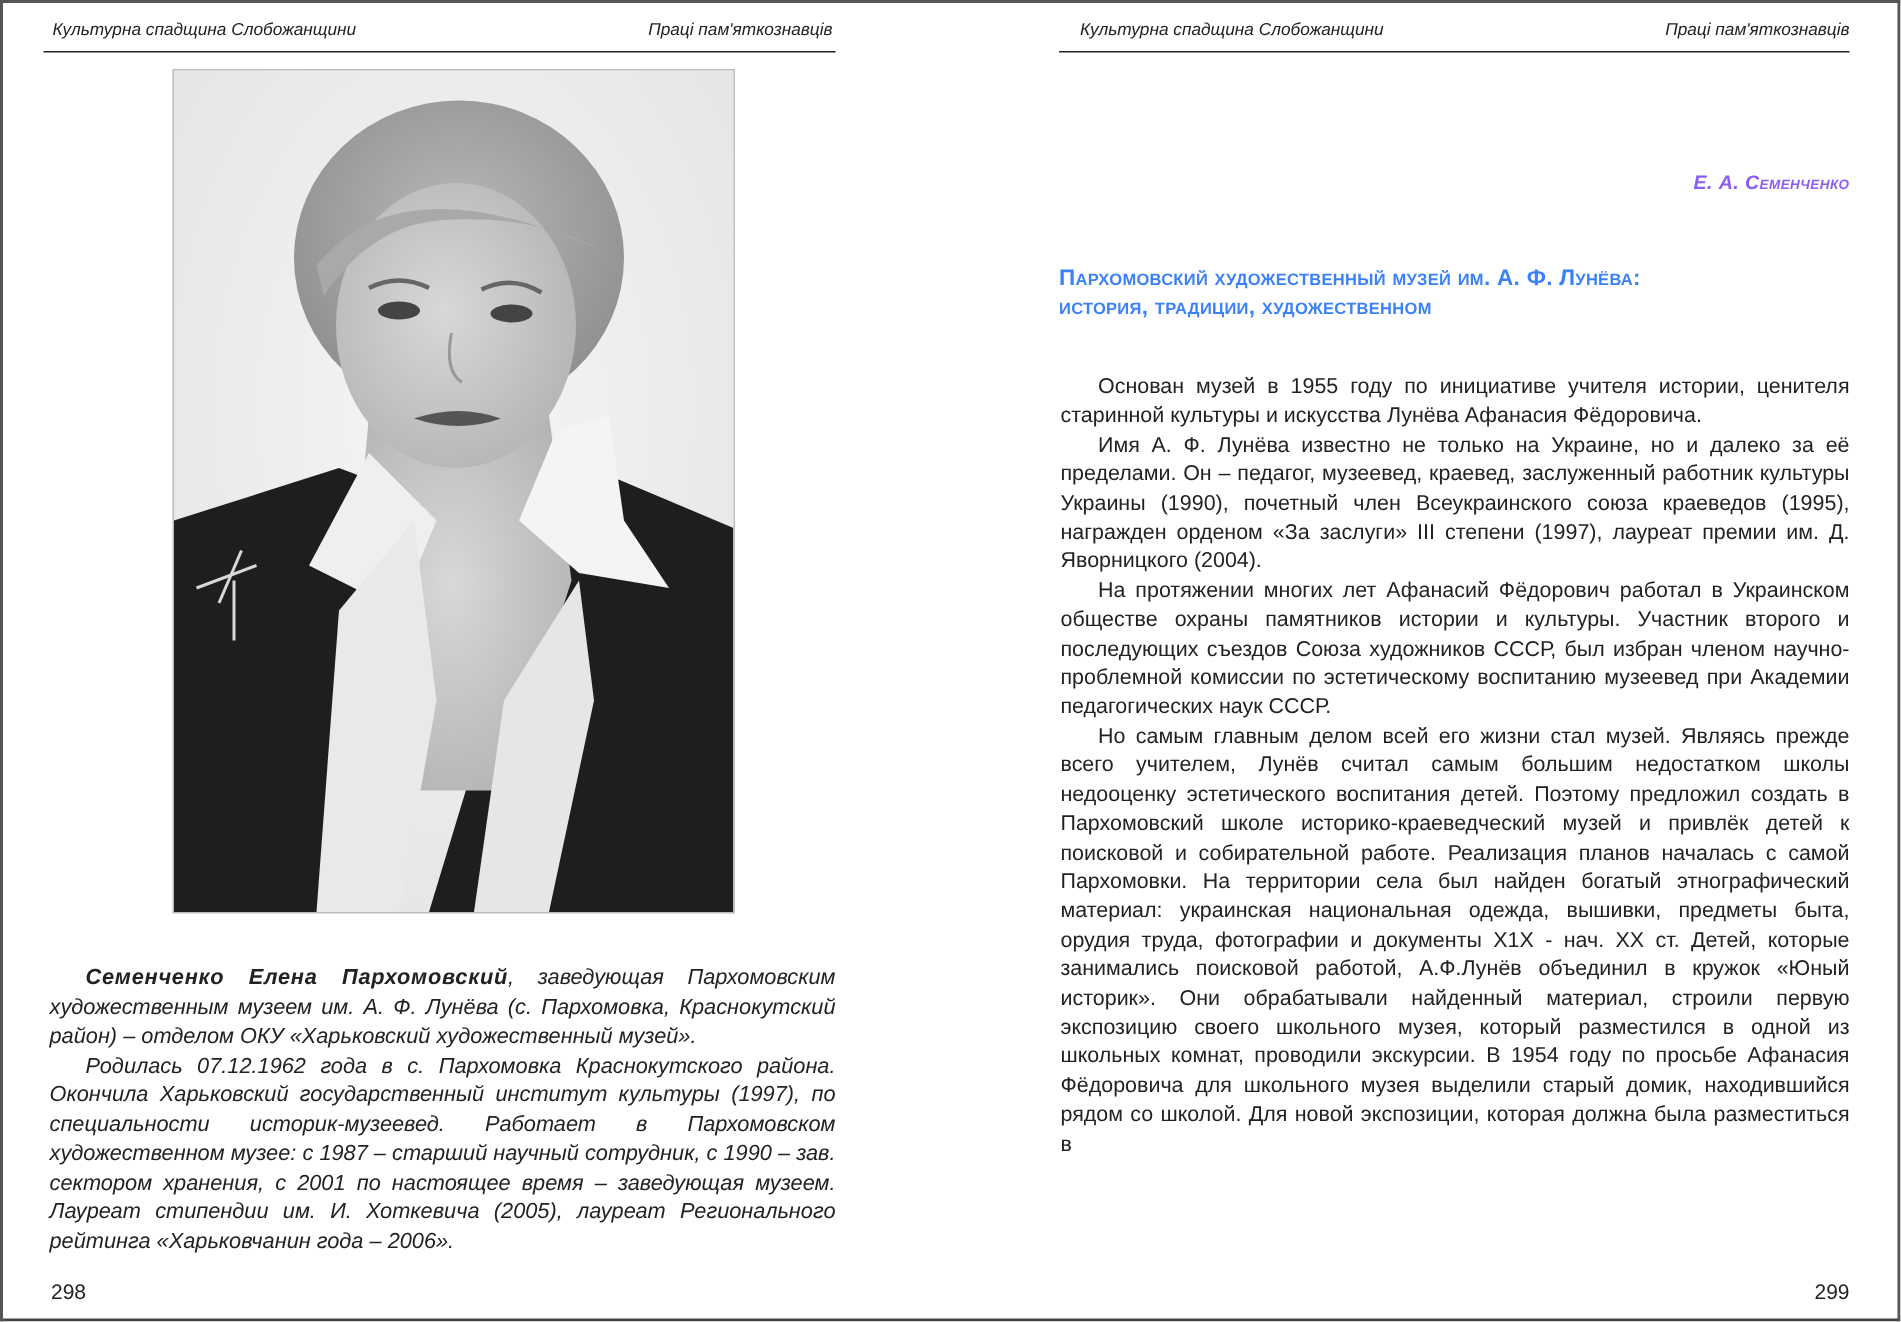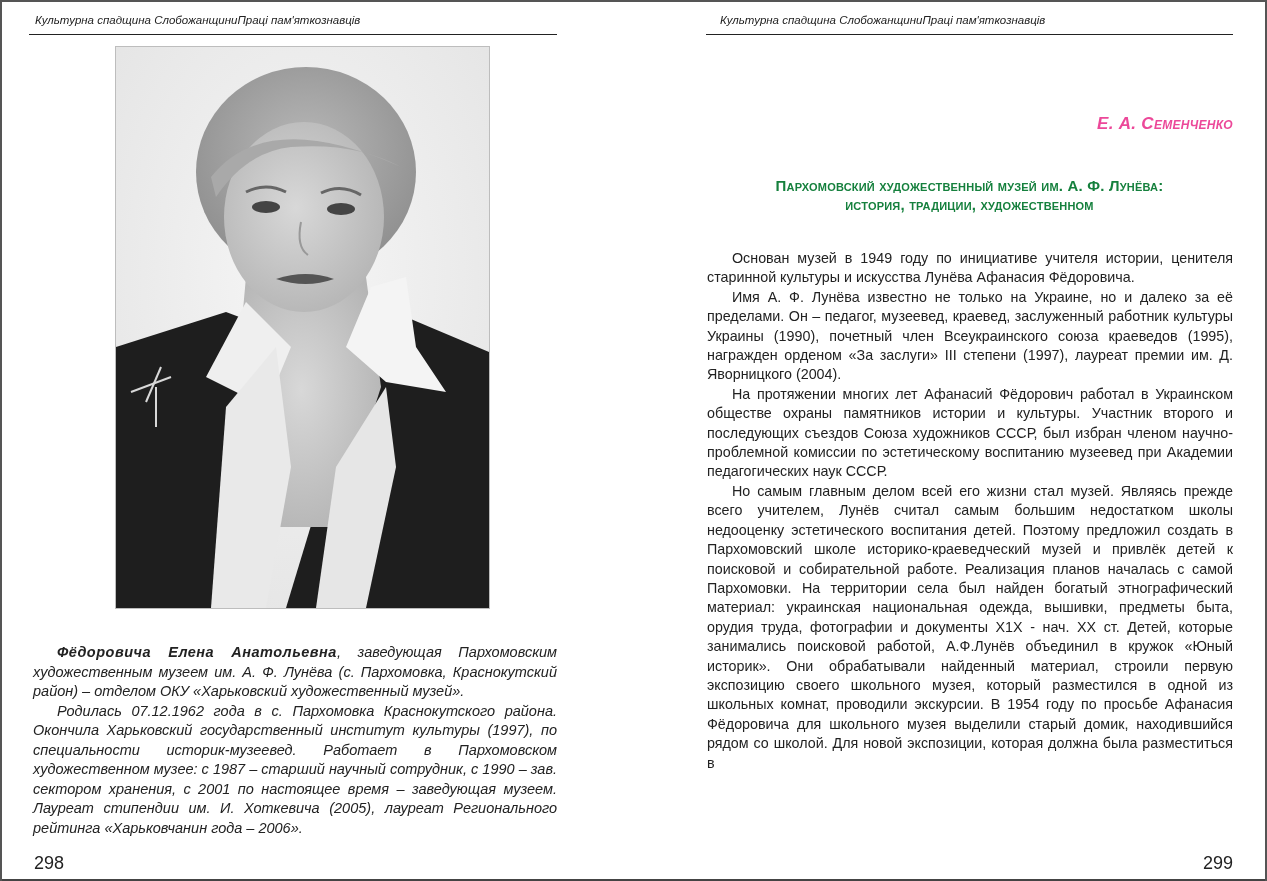--- a/index.html
+++ b/index.html
@@ -11,53 +11,53 @@
   .frame-bottom { position: absolute; left: 0; bottom: 0; width: 1267px; height: 2px; background: #444; }
   .frame-left { position: absolute; left: 0; top: 0; width: 2px; height: 881px; background: #555; }
   .frame-right { position: absolute; right: 0; top: 0; width: 2px; height: 881px; background: #555; }
 
   .page { position: absolute; top: 0; height: 881px; }
   .page-left { left: 0; width: 600px; }
   .page-right { left: 680px; width: 587px; }
 
   .running-head {
     position: absolute; top: 14px; font-style: italic; font-size: 11.5px; color: #222;
-    display: flex; justify-content: flex-start;
+    display: flex; justify-content: space-between;
   }
   .page-left .running-head { left: 35px; width: 520px; }
   .page-right .running-head { left: 40px; width: 513px; }
   .head-rule { position: absolute; top: 34px; height: 1px; background: #222; }
   .page-left .head-rule { left: 29px; width: 528px; }
   .page-right .head-rule { left: 26px; width: 527px; }
 
   .portrait {
     position: absolute; left: 115px; top: 46px; width: 373px; height: 561px;
     border: 1px solid #bdbdbd; background: #f2f2f2; overflow: hidden;
   }
   .portrait svg { width: 100%; height: 100%; display: block; }
 
   .caption {
     position: absolute; left: 33px; top: 643px; width: 524px;
     font-style: italic; font-size: 14.5px; line-height: 19.5px; text-align: justify; color: #222;
   }
   .caption p { margin: 0; text-indent: 24px; }
   .caption .name { font-weight: bold; letter-spacing: 0.5px; }
 
-  .folio { position: absolute; top: 853px; font-size: 18px; color: #222; }
+  .folio { position: absolute; top: 853px; font-size: 14px; color: #222; }
   .page-left .folio { left: 34px; }
   .page-right .folio { right: 34px; }
 
   .author {
     position: absolute; right: 34px; top: 114px;
-    font-style: italic; font-weight: bold; font-size: 17px; color: #ec4899;
+    font-style: italic; font-weight: bold; font-size: 13px; color: #8b5cf6;
     font-variant: small-caps; letter-spacing: 0.3px; margin-left: 24px;
   }
   .title {
-    position: absolute; left: 26px; width: 527px; top: 176px; text-align: center;
-    font-weight: bold; font-size: 15px; line-height: 19px; color: #15803d;
+    position: absolute; left: 26px; width: 527px; top: 176px; text-align: left;
+    font-weight: bold; font-size: 15px; line-height: 19px; color: #3b82f6;
     font-variant: small-caps; letter-spacing: 0.2px;
   }
   .title div { text-transform: none; }
   .body-text {
     position: absolute; left: 27px; top: 249px; width: 526px;
     font-size: 14.3px; line-height: 19.4px; text-align: justify; color: #222;
   }
   .body-text p { margin: 0; text-indent: 25px; }
 </style>
 </head>
@@ -120,21 +120,21 @@
 
       <g stroke="#d8d8d8" stroke-width="2" fill="none">
         <path d="M15 345 L55 330"></path>
           <path d="M30 355 L45 320"></path>
           <path d="M40 340 L40 380"></path>
       </g>
     </svg>
   </div>
 
   <div class="caption">
-    <p><span class="name">Фёдоровича Елена Анатольевна</span><span>, заведующая Пархомовским художественным музеем им. А. Ф. Лунёва (с. Пархомовка, Краснокутский район) – отделом ОКУ «Харьковский художественный музей».</span></p>
+    <p><span class="name">Семенченко Елена Пархомовский</span><span>, заведующая Пархомовским художественным музеем им. А. Ф. Лунёва (с. Пархомовка, Краснокутский район) – отделом ОКУ «Харьковский художественный музей».</span></p>
     <p>Родилась 07.12.1962 года в с. Пархомовка Краснокутского района. Окончила Харьковский государственный институт культуры (1997), по специальности историк-музеевед. Работает в Пархомовском художественном музее: с 1987 – старший научный сотрудник, с 1990 – зав. сектором хранения, с 2001 по настоящее время – заведующая музеем. Лауреат стипендии им. И. Хоткевича (2005), лауреат Регионального рейтинга «Харьковчанин года – 2006».</p>
   </div>
 
   <div class="folio">298</div>
 </div>
 
 <div class="page page-right">
   <div class="running-head">
     <span>Культурна спадщина Слобожанщини</span>
     <span>Праці пам'яткознавців</span>
@@ -142,20 +142,20 @@
   <div class="head-rule"></div>
 
   <div class="author">Е. А. Семенченко</div>
 
   <div class="title">
     <div>Пархомовский художественный музей им. А. Ф. Лунёва:</div>
     <div>история, традиции, художественном</div>
   </div>
 
   <div class="body-text">
-    <p>Основан музей в 1949 году по инициативе учителя истории, ценителя старинной культуры и искусства Лунёва Афанасия Фёдоровича.</p>
+    <p>Основан музей в 1955 году по инициативе учителя истории, ценителя старинной культуры и искусства Лунёва Афанасия Фёдоровича.</p>
     <p>Имя А. Ф. Лунёва известно не только на Украине, но и далеко за её пределами. Он – педагог, музеевед, краевед, заслуженный работник культуры Украины (1990), почетный член Всеукраинского союза краеведов (1995), награжден орденом «За заслуги» III степени (1997), лауреат премии им. Д. Яворницкого (2004).</p>
     <p>На протяжении многих лет Афанасий Фёдорович работал в Украинском обществе охраны памятников истории и культуры. Участник второго и последующих съездов Союза художников СССР, был избран членом научно-проблемной комиссии по эстетическому воспитанию музеевед при Академии педагогических наук СССР.</p>
     <p>Но самым главным делом всей его жизни стал музей. Являясь прежде всего учителем, Лунёв считал самым большим недостатком школы недооценку эстетического воспитания детей. Поэтому предложил создать в Пархомовский школе историко-краеведческий музей и привлёк детей к поисковой и собирательной работе. Реализация планов началась с самой Пархомовки. На территории села был найден богатый этнографический материал: украинская национальная одежда, вышивки, предметы быта, орудия труда, фотографии и документы Х1Х - нач. ХХ ст. Детей, которые занимались поисковой работой, А.Ф.Лунёв объединил в кружок «Юный историк». Они обрабатывали найденный материал, строили первую экспозицию своего школьного музея, который разместился в одной из школьных комнат, проводили экскурсии. В 1954 году по просьбе Афанасия Фёдоровича для школьного музея выделили старый домик, находившийся рядом со школой. Для новой экспозиции, которая должна была разместиться в</p>
   </div>
 
   <div class="folio">299</div>
 </div>
 
 </body></html>

